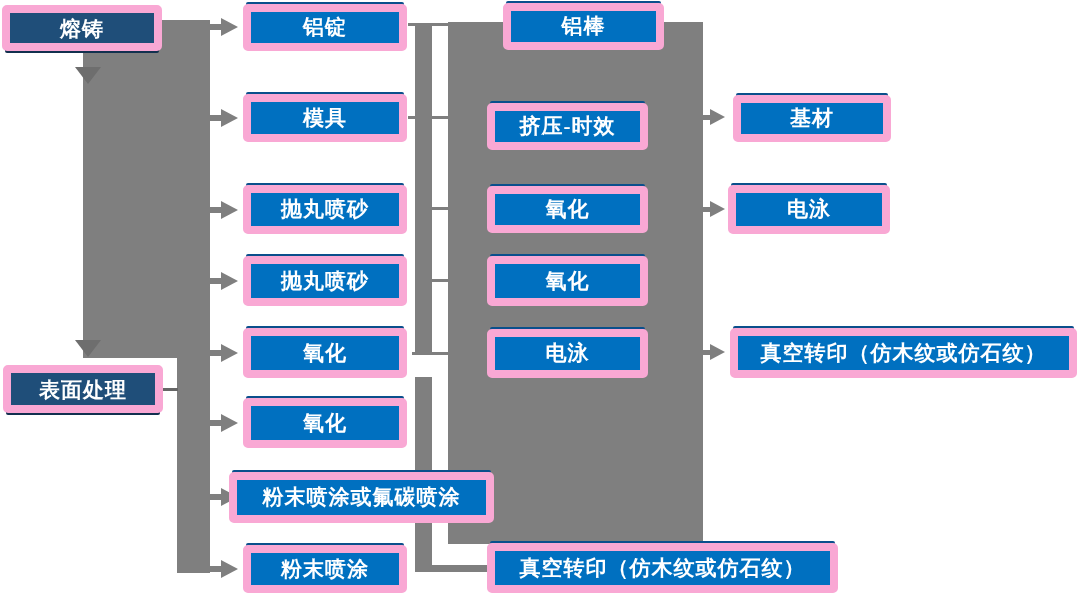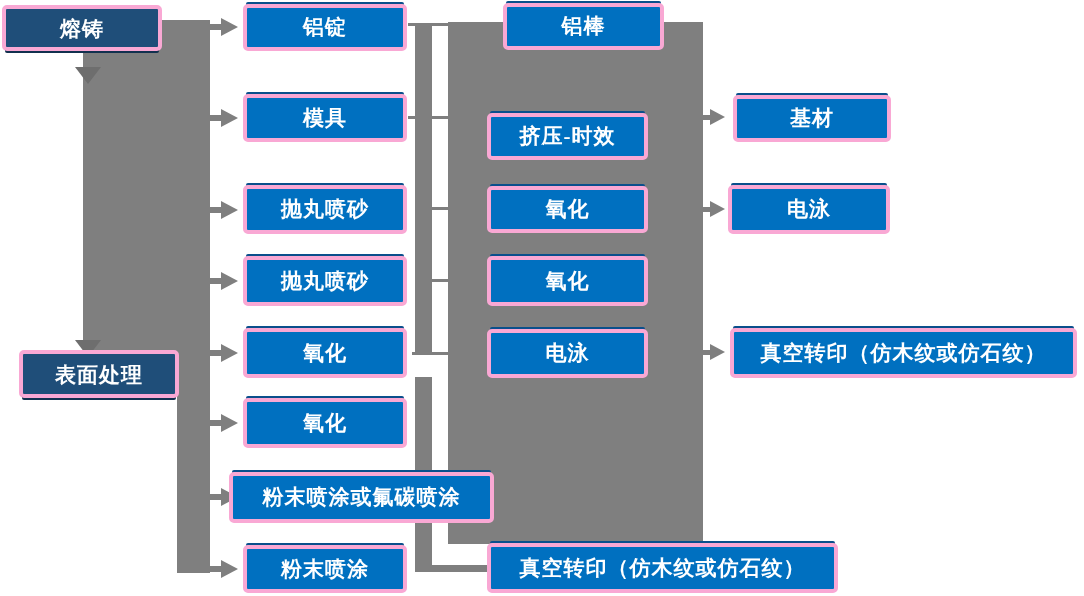--- a/index.html
+++ b/index.html
@@ -8,21 +8,21 @@
     font-family:"Liberation Sans","DejaVu Sans",sans-serif;
   }
   
   .gband{position:absolute;background:#7F7F7F;}
   .gline{position:absolute;background:#7F7F7F;}
   .arrow-r{position:absolute;width:0;height:0;border-top:9px solid transparent;border-bottom:9px solid transparent;border-left:17px solid #7F7F7F;}
   .arrow-r.small{border-top-width:8px;border-bottom-width:8px;border-left-width:15px;}
   .arrow-d{position:absolute;width:0;height:0;border-left:13px solid transparent;border-right:13px solid transparent;border-top:17px solid #6E6E6E;}
   
   .box{
-    position:absolute;box-sizing:border-box;border:4px solid #f9a8d4;border-radius:5px;
+    position:absolute;box-sizing:border-box;border:8px solid #f9a8d4;border-radius:5px;
     color:#ffffff;display:flex;align-items:center;justify-content:center;
     font-size:21px;font-weight:600;letter-spacing:1px;white-space:nowrap;line-height:1;
   }
   .blue{background:#0070C0;box-shadow:0 -5px 0 -3px #0a4f8c;font-family:Liberation Serif, serif;}
   .dark{background:#1F4E79;box-shadow:0 5px 0 -3px #12304f;}
 </style>
 </head>
 <body>
 
 <div id="canvas">
@@ -67,33 +67,33 @@
   <div class="gband" style="left:448px;top:22px;width:255px;height:522px;"></div>
 
   <div class="gline" style="left:703px;top:115px;width:9px;height:5px;"></div>
   <div class="arrow-r small" style="left:710px;top:109px;"></div>
   <div class="gline" style="left:703px;top:207px;width:9px;height:5px;"></div>
   <div class="arrow-r small" style="left:710px;top:201px;"></div>
   <div class="gline" style="left:703px;top:350px;width:9px;height:5px;"></div>
   <div class="arrow-r small" style="left:710px;top:344px;"></div>
 
   <div class="box dark" style="left:2px;top:5px;width:160px;height:46px;">熔铸</div>
-  <div class="box dark" style="left:3px;top:350px;width:160px;height:48px;margin-left:16px;">表面处理</div>
+  <div class="box dark" style="left:3px;top:365px;width:160px;height:48px;">表面处理</div>
 
   <div class="box blue" style="left:243px;top:4px;width:164px;height:47px;">铝锭</div>
   <div class="box blue" style="left:243px;top:94px;width:164px;height:48px;">模具</div>
   <div class="box blue" style="left:243px;top:185px;width:164px;height:49px;">抛丸喷砂</div>
   <div class="box blue" style="left:243px;top:256px;width:164px;height:50px;">抛丸喷砂</div>
   <div class="box blue" style="left:243px;top:328px;width:164px;height:50px;">氧化</div>
   <div class="box blue" style="left:243px;top:398px;width:164px;height:50px;">氧化</div>
   <div class="box blue" style="left:229px;top:472px;width:265px;height:51px;">粉末喷涂或氟碳喷涂</div>
   <div class="box blue" style="left:243px;top:545px;width:164px;height:48px;">粉末喷涂</div>
 
   <div class="box blue" style="left:503px;top:3px;width:161px;height:47px;">铝棒</div>
-  <div class="box blue" style="left:487px;top:113px;width:161px;height:47px;">挤压-时效</div>
+  <div class="box blue" style="left:487px;top:103px;width:161px;height:47px;">挤压-时效</div>
   <div class="box blue" style="left:487px;top:186px;width:161px;height:47px;">氧化</div>
   <div class="box blue" style="left:487px;top:256px;width:161px;height:50px;">氧化</div>
   <div class="box blue" style="left:487px;top:329px;width:161px;height:49px;">电泳</div>
   <div class="box blue" style="left:487px;top:543px;width:351px;height:50px;">真空转印（仿木纹或仿石纹）</div>
 
   <div class="box blue" style="left:733px;top:95px;width:158px;height:47px;">基材</div>
   <div class="box blue" style="left:728px;top:185px;width:162px;height:49px;">电泳</div>
   <div class="box blue" style="left:730px;top:328px;width:347px;height:50px;">真空转印（仿木纹或仿石纹）</div>
 
 </div>

